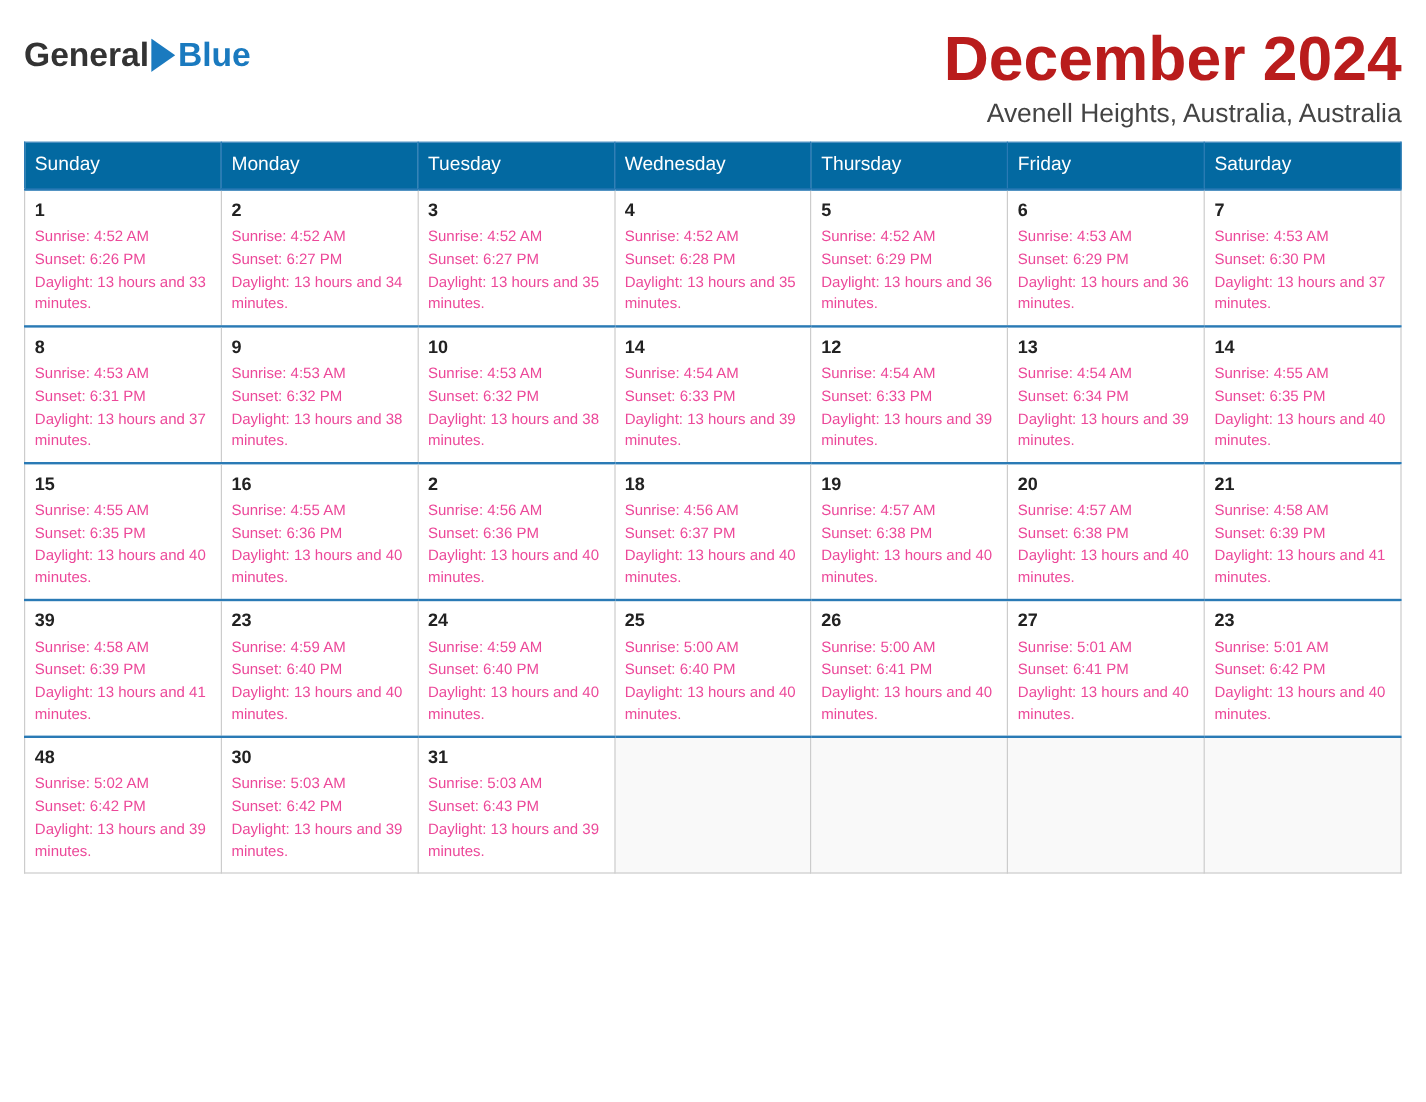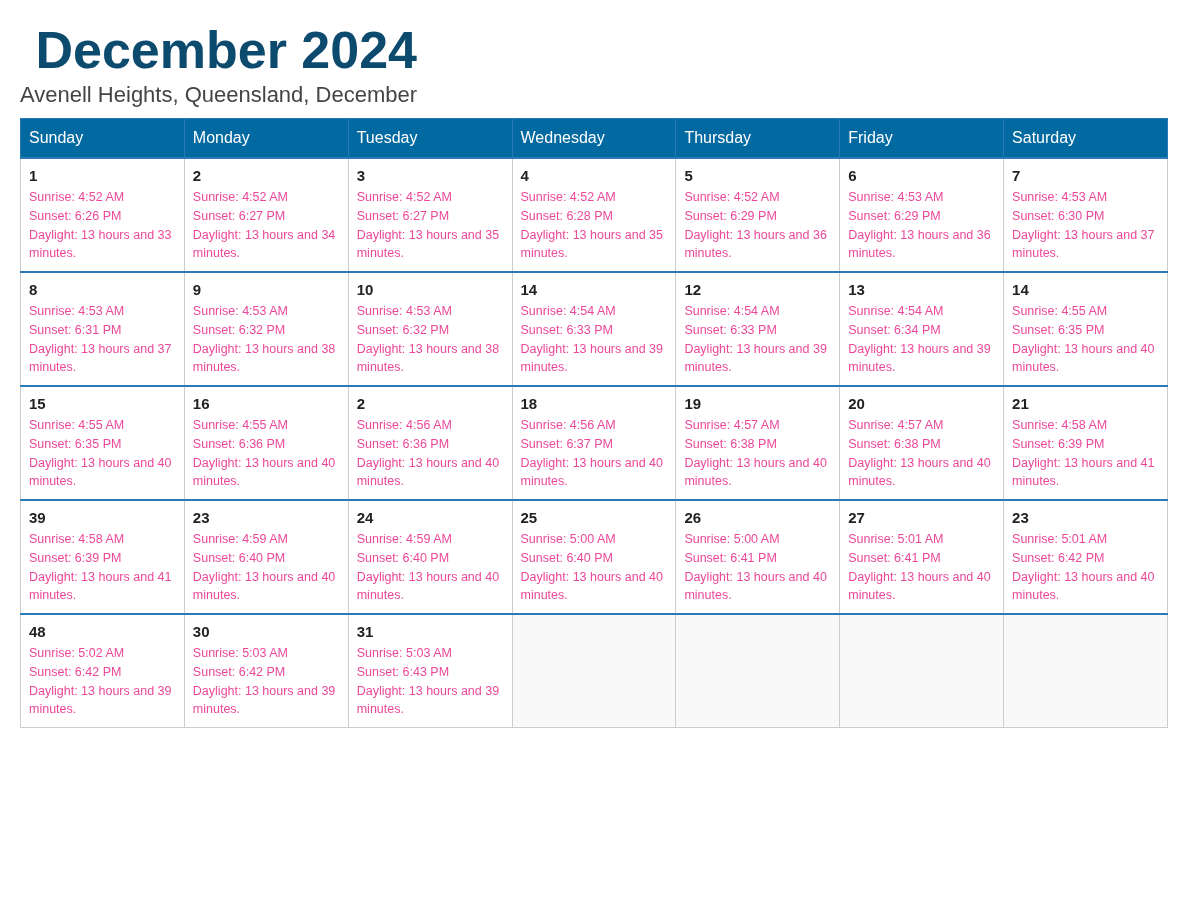--- a/index.html
+++ b/index.html
@@ -30,21 +30,21 @@
       font-size: 28px;
       font-weight: bold;
       color: #1a7abf;
     }
     .title-area {
       text-align: right;
     }
     .month-title {
       font-size: 52px;
       font-weight: bold;
-      color: #0c4a6e;
+      color: #b91c1c;
     }
     .location-title {
       font-size: 22px;
       color: #444;
       margin-top: 2px;
     }
     .calendar {
       width: 100%;
       border-collapse: collapse;
       margin-top: 10px;
@@ -88,23 +88,30 @@
       border-top: 2px solid #2a7ab5;
     }
     .calendar tbody tr:not(:first-child) td {
       border-top: 2px solid #2a7ab5;
     }
   </style>
 </head>
 <body>
 
 <div class="header">
+  <div class="logo">
+    <span class="logo-text-general">General</span>
+    <svg width="20" height="28" viewBox="0 0 20 28" style="margin: 0 2px 0 2px;">
+      <polygon points="0,0 20,14 0,28" fill="#1a7abf"></polygon>
+    </svg>
+    <span class="logo-text-blue">Blue</span>
+  </div>
   <div class="title-area">
     <div class="month-title">December 2024</div>
-    <div class="location-title">Avenell Heights, Queensland, December</div>
+    <div class="location-title">Avenell Heights, Australia, Australia</div>
   </div>
 </div>
 
 <table class="calendar">
   <thead>
     <tr>
       <th>Sunday</th>
       <th>Monday</th>
       <th>Tuesday</th>
       <th>Wednesday</th>

